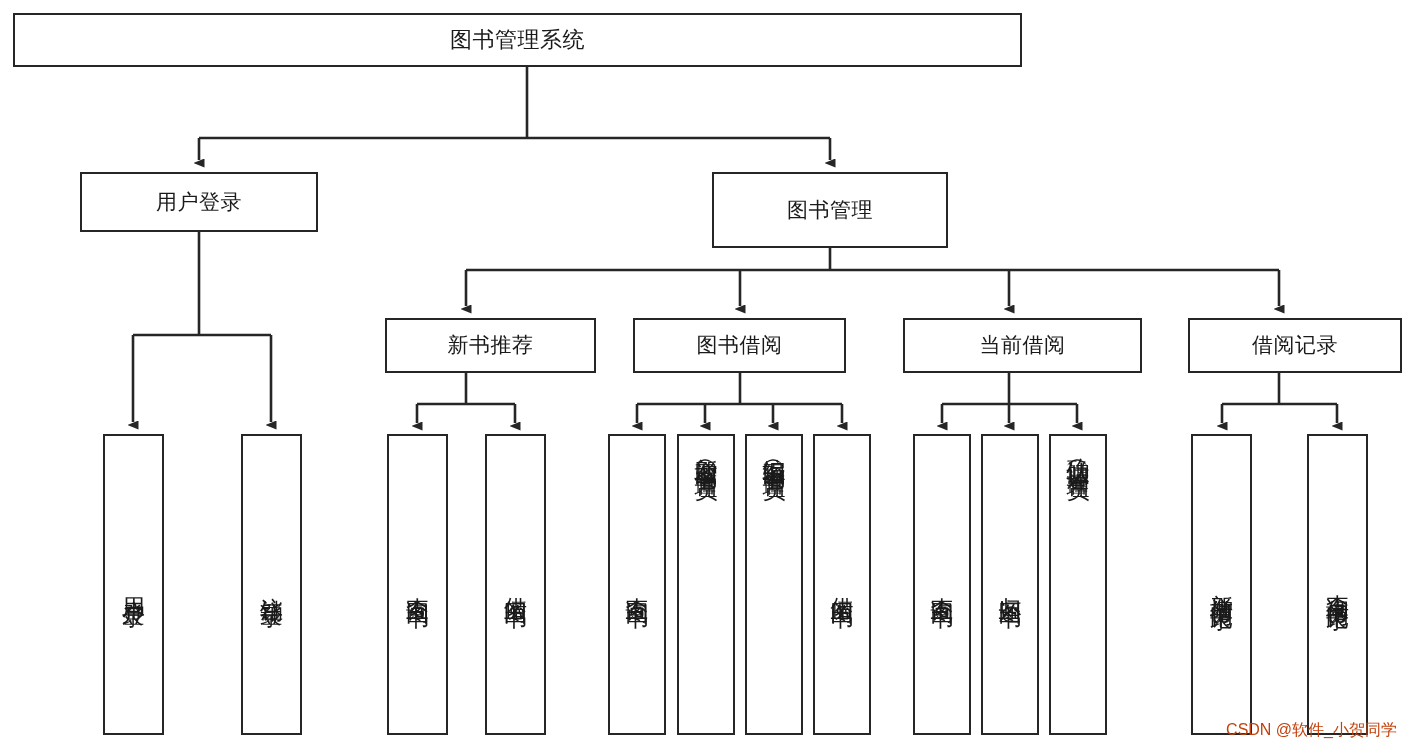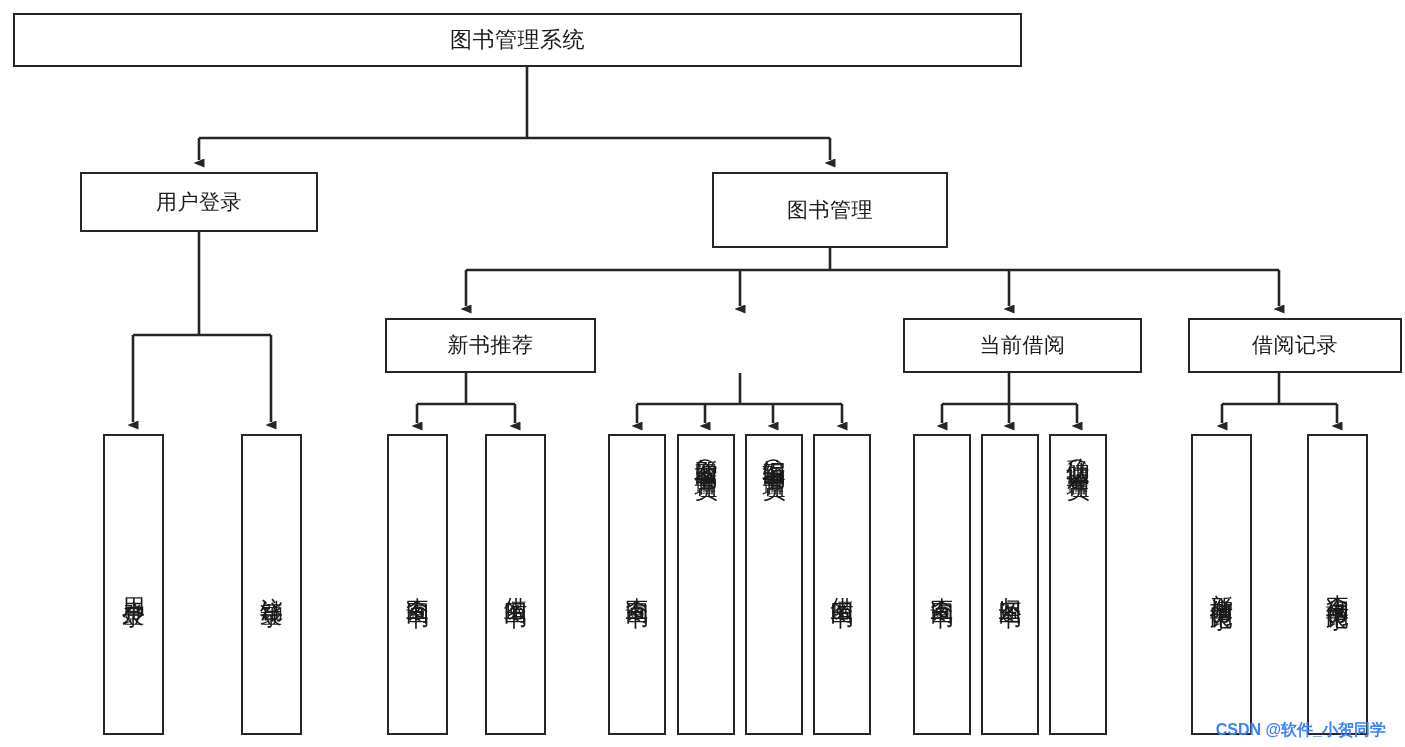--- a/index.html
+++ b/index.html
@@ -65,27 +65,26 @@
     line-height: 1.08;
     letter-spacing: 3px;
     max-height: 100%;
     text-align: center;
   }
   .node.vert.topalign {
     align-items: flex-start;
   }
   .watermark {
     position: absolute;
-    right: 19px;
+    right: 8px;
     bottom: 6px;
     font-size: 16px;
-    color: #3b82f6;
+    color: #c2410c;
     white-space: nowrap;
     user-select: none;
-    font-weight: bold;
   }
 </style>
 </head>
 <body>
 
 <div id="canvas">
 
   <svg id="wires" viewBox="0 0 1405 747" xmlns="http://www.w3.org/2000/svg">
     <defs>
       <marker id="arrow" markerWidth="9" markerHeight="11" refX="1.5" refY="5.5" orient="auto" markerUnits="userSpaceOnUse">
@@ -147,20 +146,23 @@
   </div>
 
   <div class="node horiz" style="left:712px; top:172px; width:236px; height:76px;justify-content:center;">
     <span class="label">图书管理</span>
   </div>
 
   <div class="node horiz" style="left:361px; top:318px; width:211px; height:55px;margin-left:24px;">
     <span class="label">新书推荐</span>
   </div>
 
+  <div class="node horiz" style="left:633px; top:318px; width:213px; height:55px;">
+    <span class="label">图书借阅</span>
+  </div>
 
   <div class="node horiz" style="left:903px; top:318px; width:239px; height:55px;">
     <span class="label">当前借阅</span>
   </div>
 
   <div class="node horiz" style="left:1172px; top:318px; width:214px; height:55px;margin-left:16px;">
     <span class="label">借阅记录</span>
   </div>
 
   <div class="node vert" style="left:103px; top:434px; width:61px; height:301px;">

